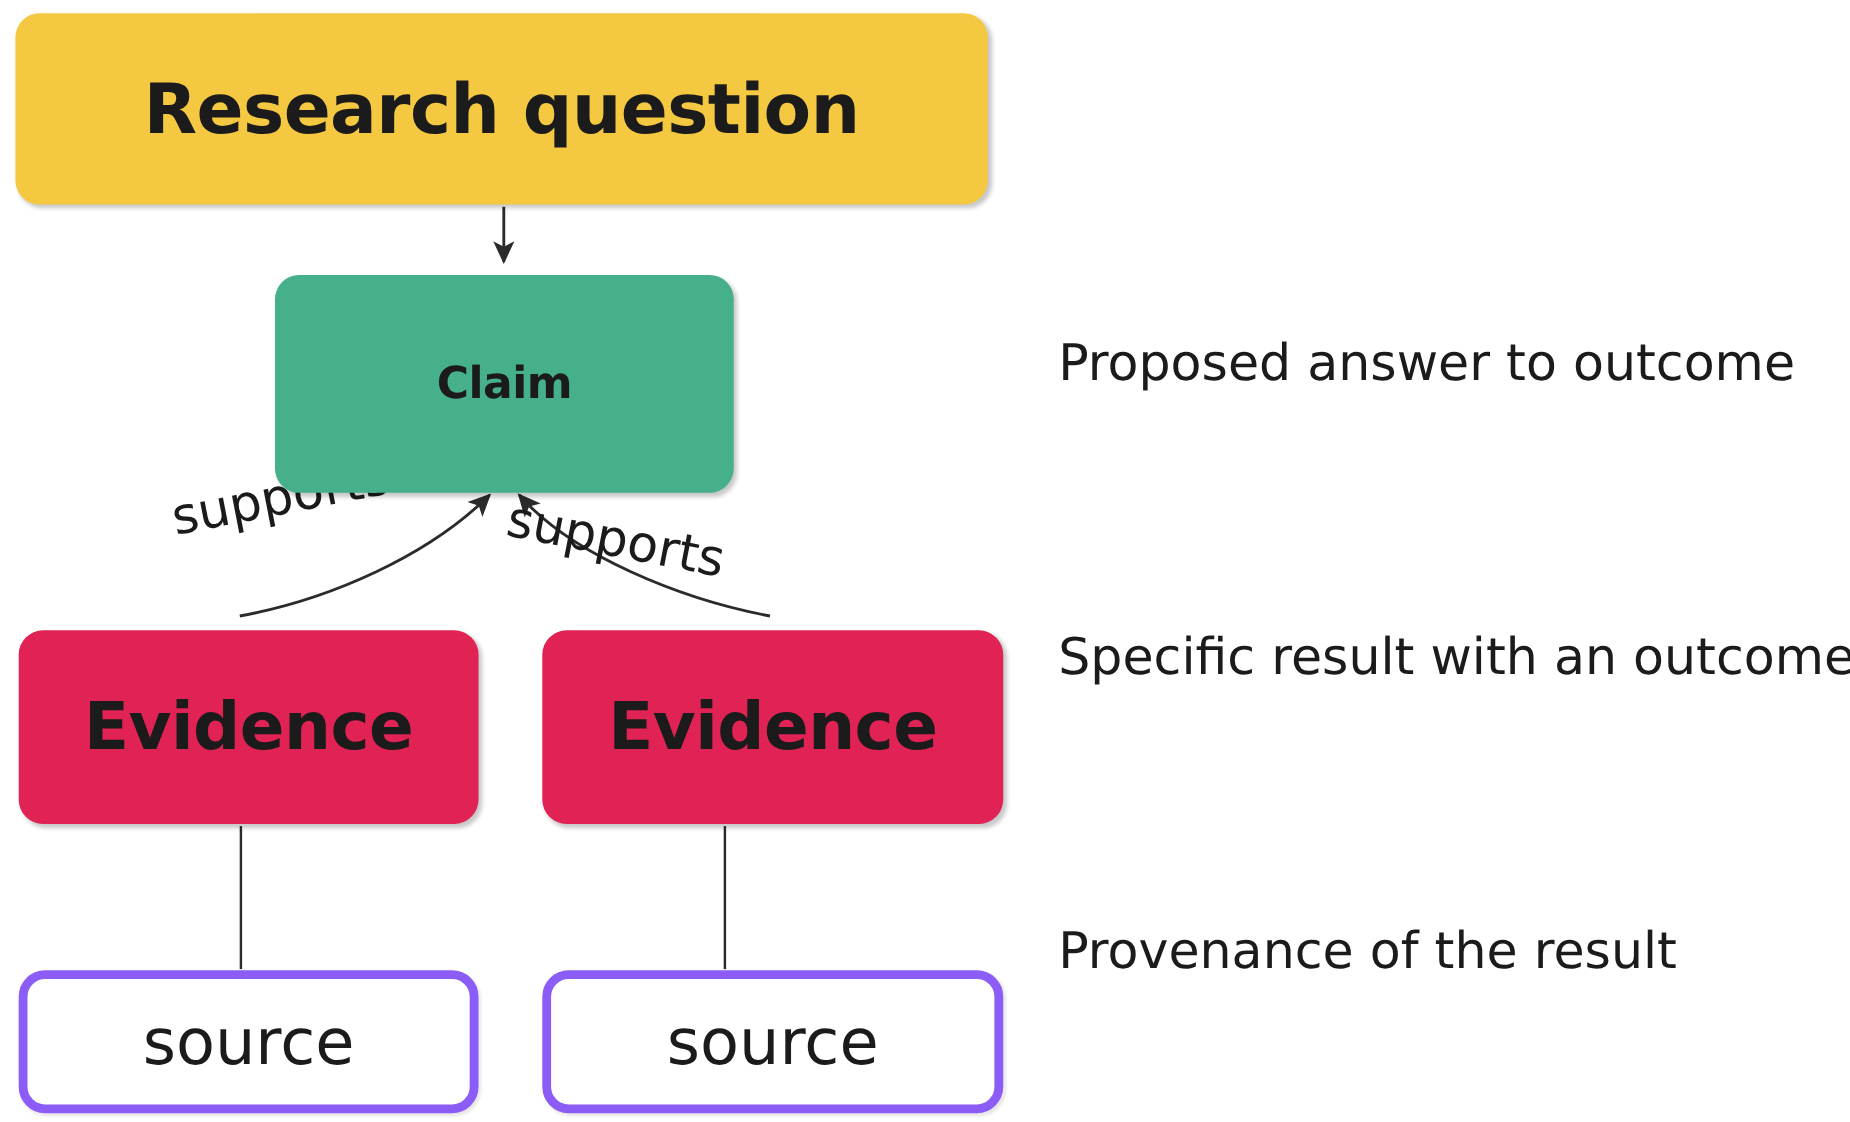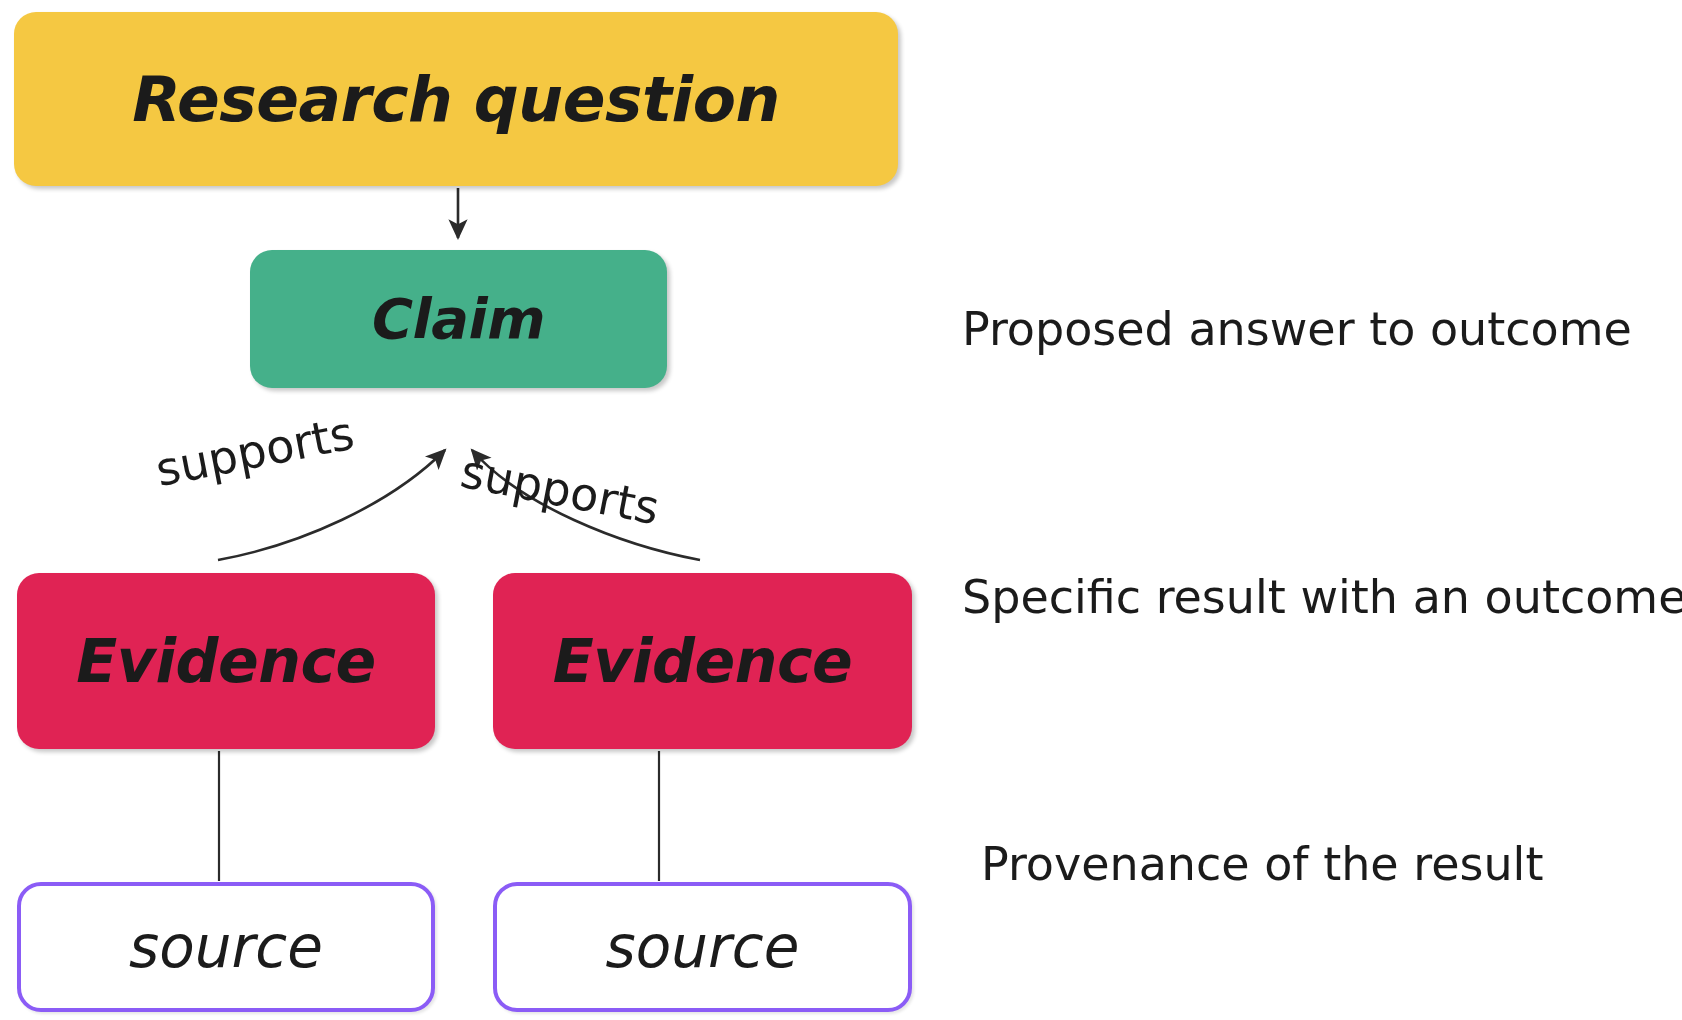--- a/index.html
+++ b/index.html
@@ -24,21 +24,20 @@
     position: absolute;
     box-sizing: border-box;
     display: flex;
     align-items: center;
     justify-content: center;
     border-radius: 22px;
     text-align: left;
     color: #1b1b1b;
     line-height: 1;
     z-index: 3;
-    font-style: italic;
   }
   .node-shadow {
     box-shadow: 3px 3px 4px rgba(0,0,0,0.22);
   }
   .node-strong {
     font-weight: bold;
   }
 
   #node-research-question {
     left: 14px;
@@ -47,23 +46,23 @@
     height: 174px;
     background: #F5C842;
     font-size: 63px;
     letter-spacing: -0.5px;
   }
 
   #node-claim {
     left: 250px;
     top: 250px;
     width: 417px;
-    height: 138px;
+    height: 198px;
     background: #45B08A;
-    font-size: 56px;
+    font-size: 40px;
     letter-spacing: -0.5px;
   }
 
   #node-evidence-left {
     left: 17px;
     top: 573px;
     width: 418px;
     height: 176px;
     background: #E02354;
     font-size: 60px;
@@ -75,21 +74,21 @@
     top: 573px;
     width: 419px;
     height: 176px;
     background: #E02354;
     font-size: 60px;
     letter-spacing: -0.5px;
   }
 
   .node-source {
     background: #ffffff;
-    border: 4px solid #8b5cf6;
+    border: 8px solid #8b5cf6;
     border-radius: 24px;
     font-size: 58px;
     font-weight: normal;
     box-shadow: 2px 2px 3px rgba(0,0,0,0.10);
   }
   #node-source-left {
     left: 17px;
     top: 882px;
     width: 418px;
     height: 130px;
@@ -108,21 +107,21 @@
     color: #1b1b1b;
     font-size: 46px;
     font-weight: normal;
     white-space: nowrap;
     line-height: 1;
     z-index: 3;
   }
   #legend-research-question { top: 76px; }
   #legend-claim            { top: 306px; }
   #legend-evidence         { top: 574px; }
-  #legend-source           { top: 841px; margin-left: 19px; }
+  #legend-source           { top: 841px; }
 
   
   #edges {
     position: absolute;
     left: 0;
     top: 0;
     width: 1682px;
     height: 1020px;
     z-index: 1;
     pointer-events: none;

